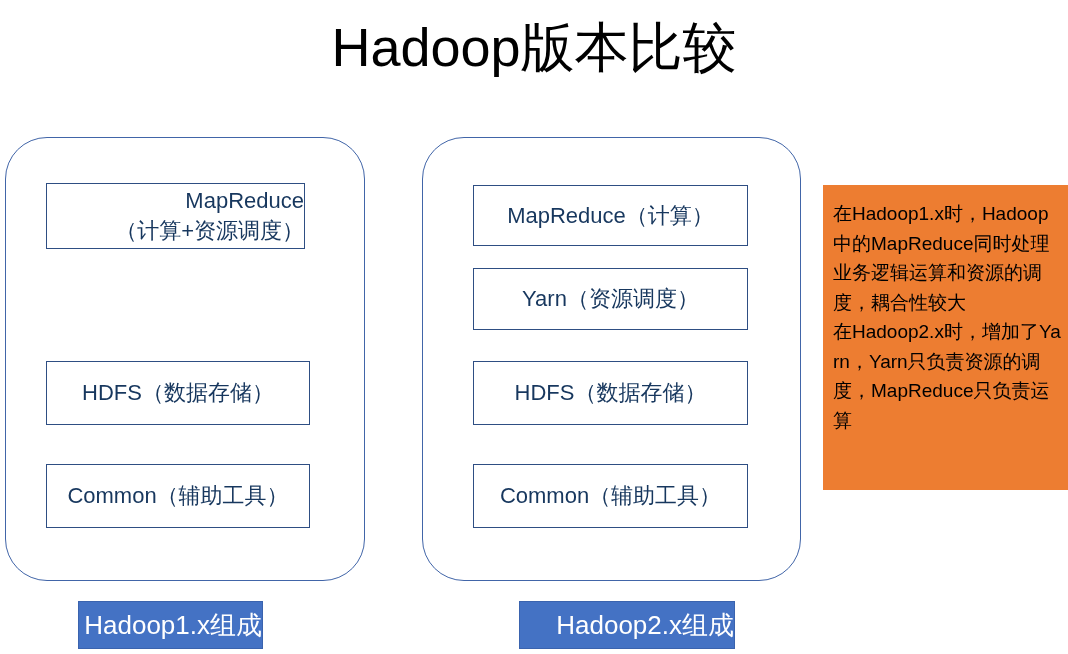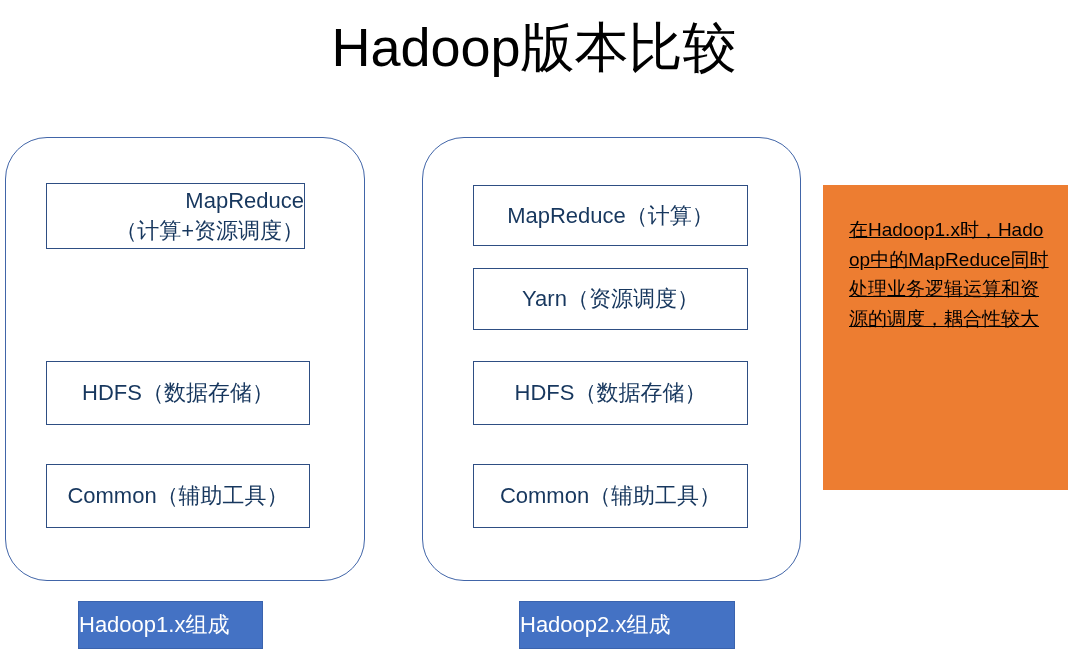--- a/index.html
+++ b/index.html
@@ -96,35 +96,34 @@
     height: 305px;
     background: #ED7D31;
     box-sizing: border-box;
     padding: 14px 8px 6px 10px;
     color: #000000;
     font-size: 19px;
     line-height: 29.5px;
     overflow: hidden;
   }
   .note p {
-    margin: 16px;
+    margin: 0;
     word-break: break-all;
-    text-decoration: underline;
   }
 
   
   .caption {
     position: absolute;
     background: #4472C4;
     border: 1px solid #3A63AE;
     box-sizing: border-box;
     color: #ffffff;
-    font-size: 22px;
+    font-size: 26px;
     line-height: 46px;
-    text-align: left;
+    text-align: right;
     white-space: nowrap;
   }
   .cap-left  { left: 78px;  top: 601px; width: 185px; height: 48px; }
   .cap-right { left: 519px; top: 601px; width: 216px; height: 48px; }
 </style>
 </head>
 <body>
 
 <div class="slide">
 
@@ -158,18 +157,19 @@
   <div class="comp c-r-hdfs">
     <span>HDFS（数据存储）</span>
   </div>
 
   <div class="comp c-r-common">
     <span>Common（辅助工具）</span>
   </div>
 
   <div class="note">
     <p>在Hadoop1.x时，Hadoop中的MapReduce同时处理业务逻辑运算和资源的调度，耦合性较大</p>
+    <p>在Hadoop2.x时，增加了Yarn，Yarn只负责资源的调度，MapReduce只负责运算</p>
   </div>
 
   <div class="caption cap-left">Hadoop1.x组成</div>
   <div class="caption cap-right">Hadoop2.x组成</div>
 
 </div>
 
 </body></html>

